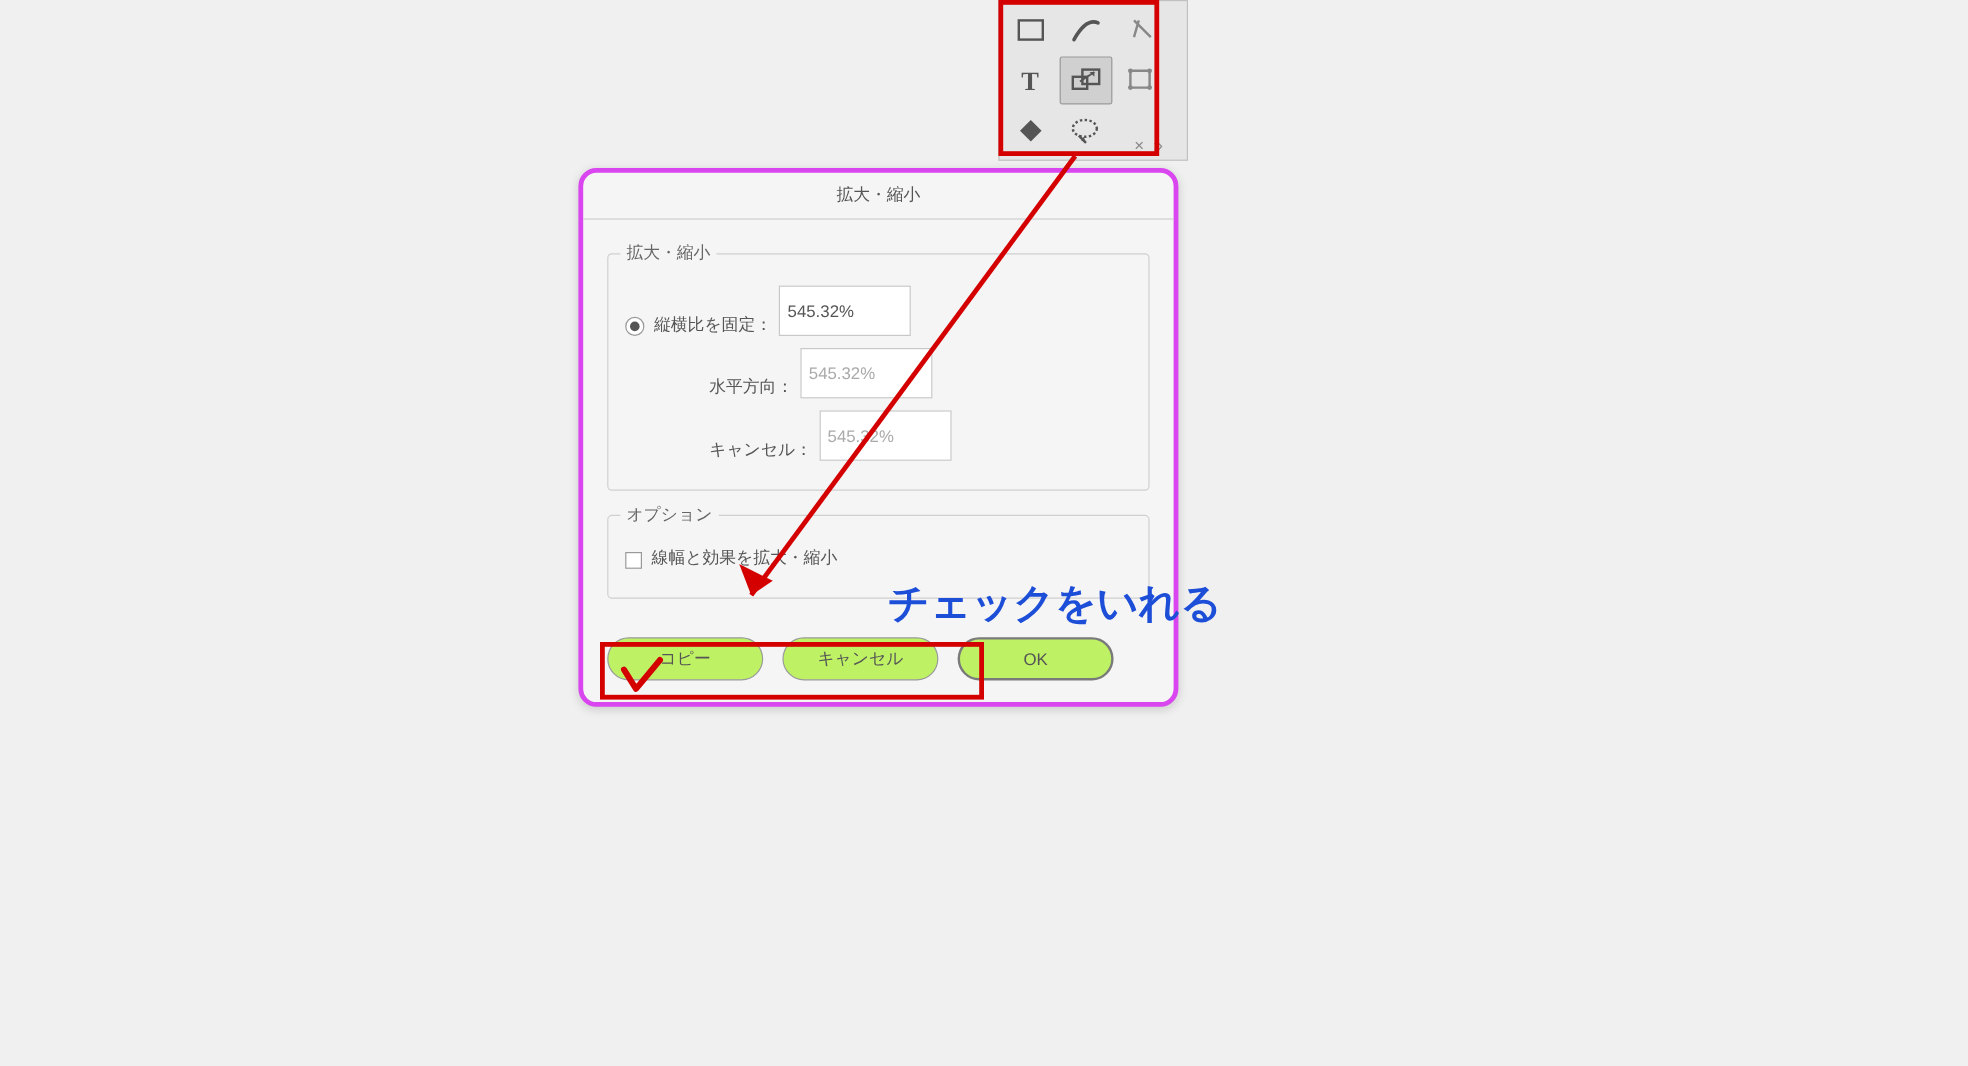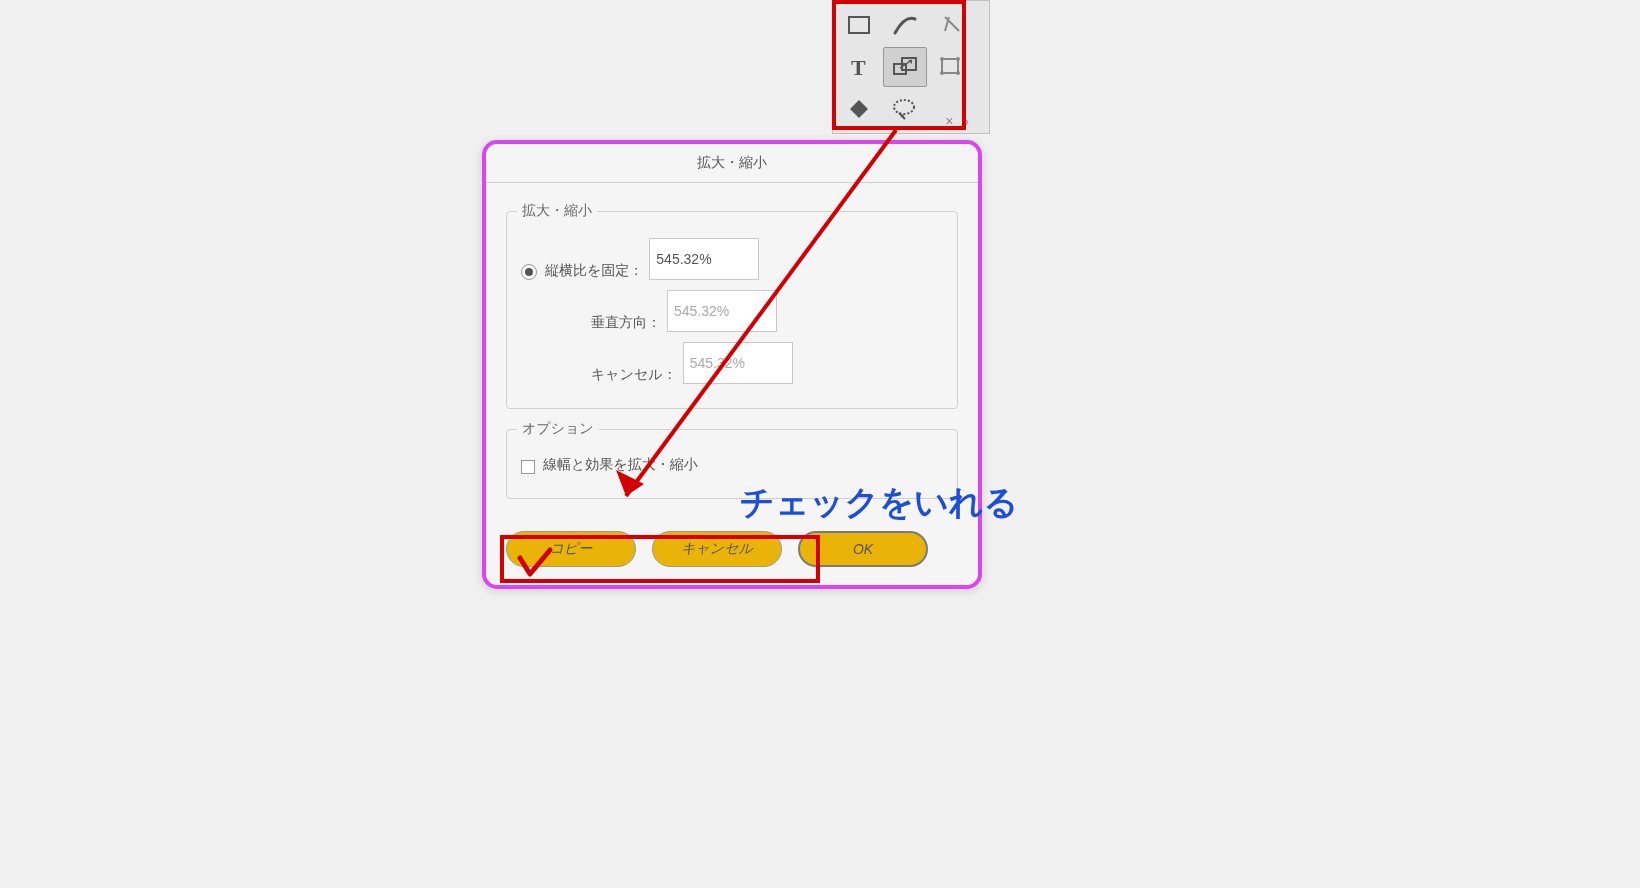--- a/index.html
+++ b/index.html
@@ -157,28 +157,27 @@
       z-index: 9;
       pointer-events: none;
     }
     .button-row {
       display: flex;
       gap: 16px;
       padding: 0 20px 18px;
     }
     .pill-button {
       border: 1.5px solid #9a9a9a;
-      background: #eab308;
+      background: #bef264;
       border-radius: 20px;
       padding: 8px 0;
       width: 130px;
       text-align: center;
       font-size: 14px;
       color: #555;
-      font-style: italic;
     }
     .pill-button.primary {
       border-width: 2px;
       border-color: #7a7a7a;
     }
     .red-check {
       position: absolute;
       left: 516px;
       top: 546px;
       z-index: 12;
@@ -251,21 +250,21 @@
   <div class="dialog-body">
 
     <div class="group">
       <div class="group-label">拡大・縮小</div>
       <div class="row">
         <span class="radio checked"></span>
         <span>縦横比を固定：</span>
         <span class="input-box">545.32%</span>
       </div>
       <div class="row sub-row">
-        <span>垂直方向：</span>
+        <span>水平方向：</span>
         <span class="input-box dim">545.32%</span>
       </div>
       <div class="row sub-row">
         <span>キャンセル：</span>
         <span class="input-box dim">545.32%</span>
       </div>
     </div>
 
     <div class="group">
       <div class="group-label">オプション</div>

